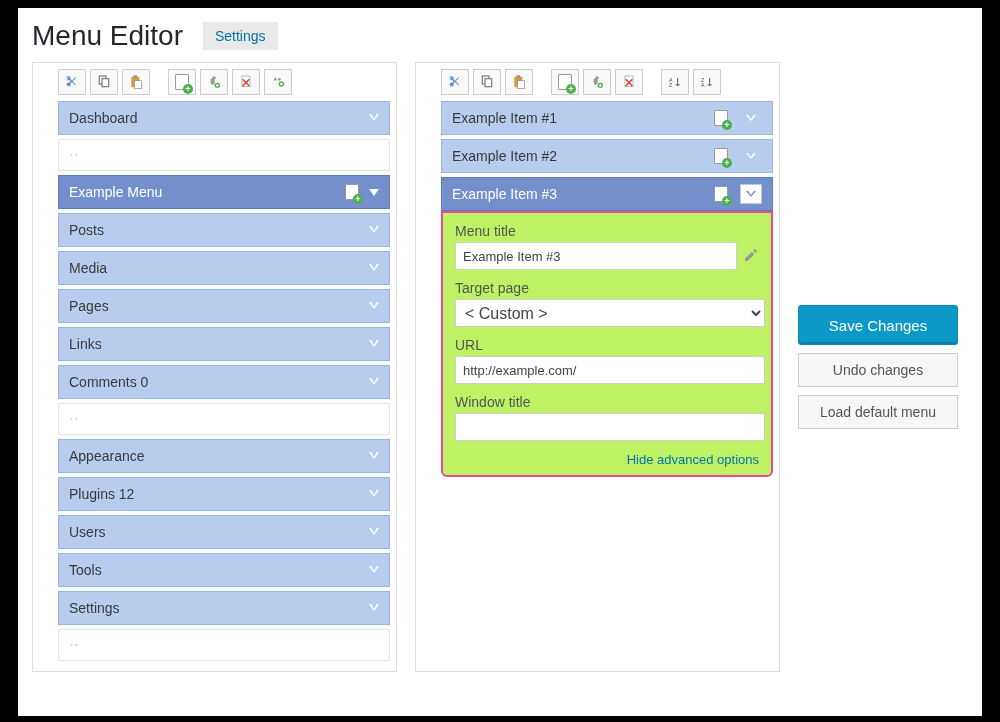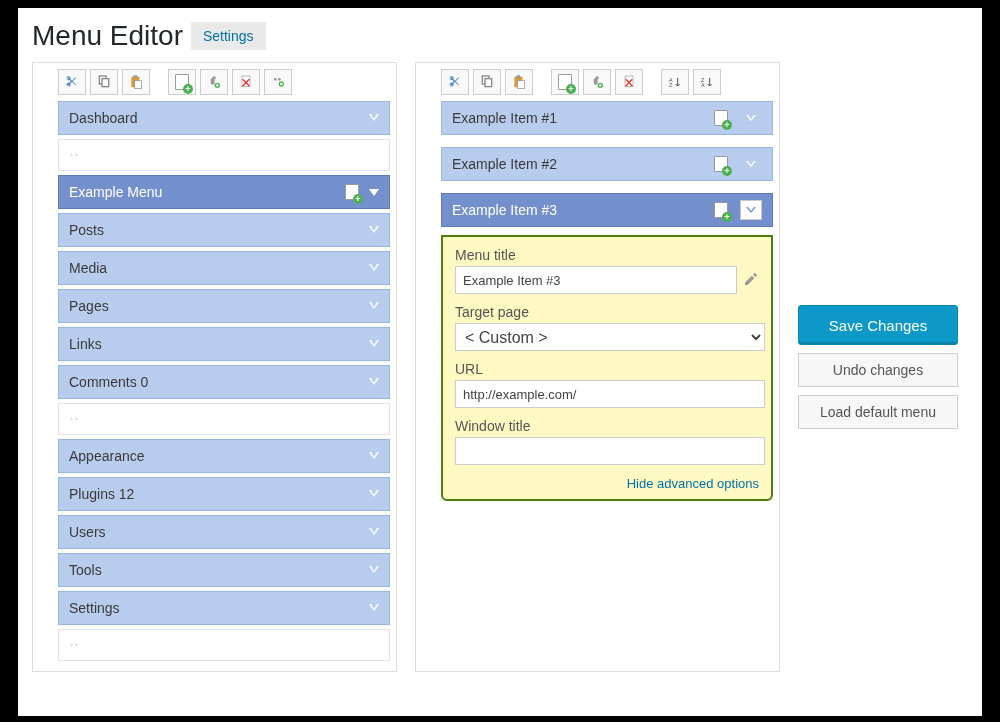--- a/index.html
+++ b/index.html
@@ -1,19 +1,19 @@
 <!DOCTYPE html>
 <html><head>
 <meta charset="utf-8">
 <style>
   * { box-sizing: border-box; margin: 0; padding: 0; }
   body { font-family: -apple-system, "Segoe UI", Arial, sans-serif; font-size: 14px; color: #444; background:#000; }
   .viewport { width: 1000px; height: 722px; background:#000; position: relative; overflow:hidden; }
   .page { position:absolute; left:18px; top:8px; right:18px; bottom:6px; background:#fff; padding:12px 14px; }
-  .header { display:flex; align-items:center; gap:8px; margin-bottom:10px; }
+  .header { display:flex; align-items:center; gap:20px; margin-bottom:10px; }
   .page-title { font-size:28px; font-weight:400; color:#23282d; }
   .tab-btn { background:#e9e9e9; color:#0073aa; border:none; padding:6px 12px; font-size:14px; cursor:pointer; }
   .layout { display:flex; gap:18px; }
   .col { background:#fff; border:1px solid #ddd; padding:6px; }
   .col-narrow { width: 365px; padding-left: 25px; }
   .sidebar { width: 160px; display:flex; flex-direction:column; gap:8px;justify-content:center; }
   .toolbar { display:flex; gap:4px; margin-bottom:6px; }
   .tool { width:28px; height:26px; border:1px solid #ccc; background:#f9f9f9; display:flex; align-items:center; justify-content:center; cursor:pointer; }
   .tool svg { width:16px; height:16px; }
   .spacer-l { width:10px; }
@@ -22,33 +22,33 @@
   .menu-item.selected { background:#7490cc; border-color:#5d7bbc; }
   .menu-item.selected .label { color:#fff; }
   .menu-item .chev { width:0; height:0; border-left:5px solid transparent; border-right:5px solid transparent; border-top:7px solid #fff; }
   .menu-item .chev-outline { width:0; height:0; border-left:5px solid transparent; border-right:5px solid transparent; border-top:7px solid rgba(255,255,255,0); position:relative; }
   .menu-item .chev-outline::before { content:""; position:absolute; left:-5px; top:-8px; width:0; height:0; border-left:5px solid transparent; border-right:5px solid transparent; border-top:7px solid #fff; }
   .menu-item .chev-outline::after { content:""; position:absolute; left:-3px; top:-8px; width:0; height:0; border-left:3px solid transparent; border-right:3px solid transparent; border-top:5px solid #b8cdee; }
   .menu-item .badge-icon { margin-right:10px; }
   .sep-row { background:#fff; border:1px solid #e2e2e2; height:32px; margin-bottom:4px; display:flex; align-items:center; padding-left:8px; }
   .sep-row svg { opacity:0.35; }
 
-  .item-header { display:flex; align-items:center; background:#b8cdee; border:1px solid #99b6e2; height:34px; padding:0 10px; margin-bottom:12px; cursor:pointer; }
+  .item-header { display:flex; align-items:center; background:#b8cdee; border:1px solid #99b6e2; height:34px; padding:0 10px; margin-bottom:4px; cursor:pointer; }
   .item-header.active { background:#7490cc; border-color:#5d7bbc; }
   .item-header .label { color:#3a3a3a; flex:1; }
   .item-header.active .label { color:#fff; }
   .item-header .doc-icon { margin-right:12px; }
   .chev-box { width:22px; height:20px; display:flex; align-items:center; justify-content:center; }
   .item-header.active .chev-box { background:#fff; border:1px solid #c8c8c8; }
   .item-header .chev-tri { width:0; height:0; border-left:5px solid transparent; border-right:5px solid transparent; border-top:6px solid #fff; position:relative; }
   .item-header .chev-tri::after { content:""; position:absolute; left:-3px; top:-6px; width:0; height:0; border-left:3px solid transparent; border-right:3px solid transparent; border-top:4px solid #b8cdee; }
   .item-header.active .chev-tri { border-top-color:#7490cc; }
   .item-header.active .chev-tri::after { border-top-color:#fff; }
 
-  .editor-panel { background:#fef9c3; border:2px solid #4d7c0f; border-bottom-left-radius:6px; border-bottom-right-radius:6px; padding:10px 12px 8px 12px; margin-top:-4px; margin-bottom:8px; }
+  .editor-panel { background:#bef264; border:2px solid #ec4899; border-bottom-left-radius:6px; border-bottom-right-radius:6px; padding:10px 12px 8px 12px; margin-top:-4px; margin-bottom:8px; }
   .field { margin-bottom:10px; }
   .field-label { color:#555; font-size:14px; margin-bottom:3px; }
   .text-input { width:300px; height:28px; border:1px solid #ccc; padding:0 7px; font-size:13px; color:#444; }
   .select-input { width:310px; height:28px; border:1px solid #ccc; padding:0 5px; font-size:16px; color:#444; background:#fff; }
   .input-row { display:flex; align-items:center; gap:6px; }
   .pencil-icon { color:#999; }
   .hide-link { text-align:right; }
   .hide-link a { color:#0073aa; text-decoration:none; font-size:13px; cursor:pointer; }
 
   .btn { display:block; width:100%; height:34px; border:1px solid #ccc; background:#f7f7f7; color:#555; font-size:14px; cursor:pointer; }

